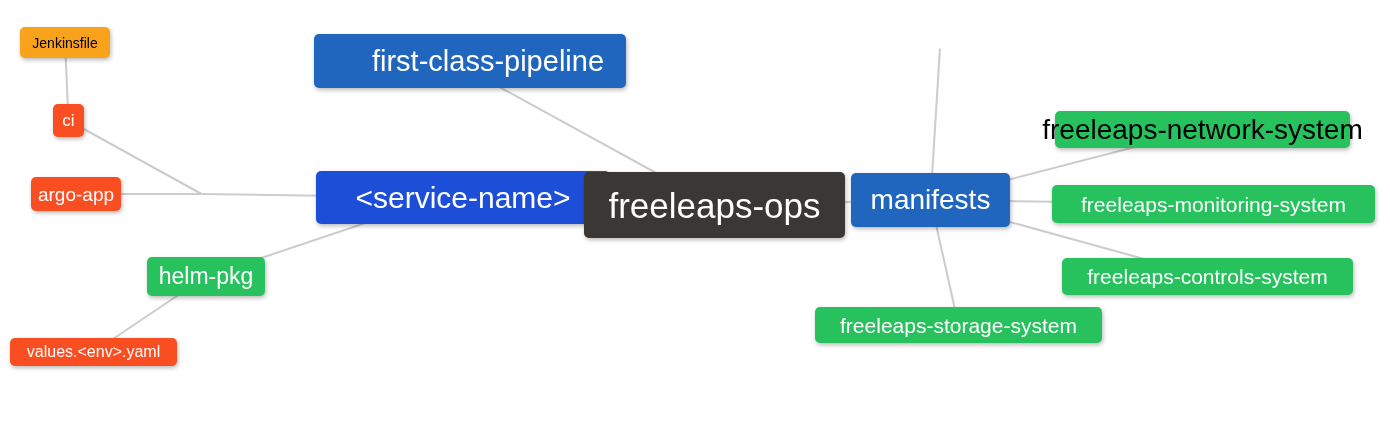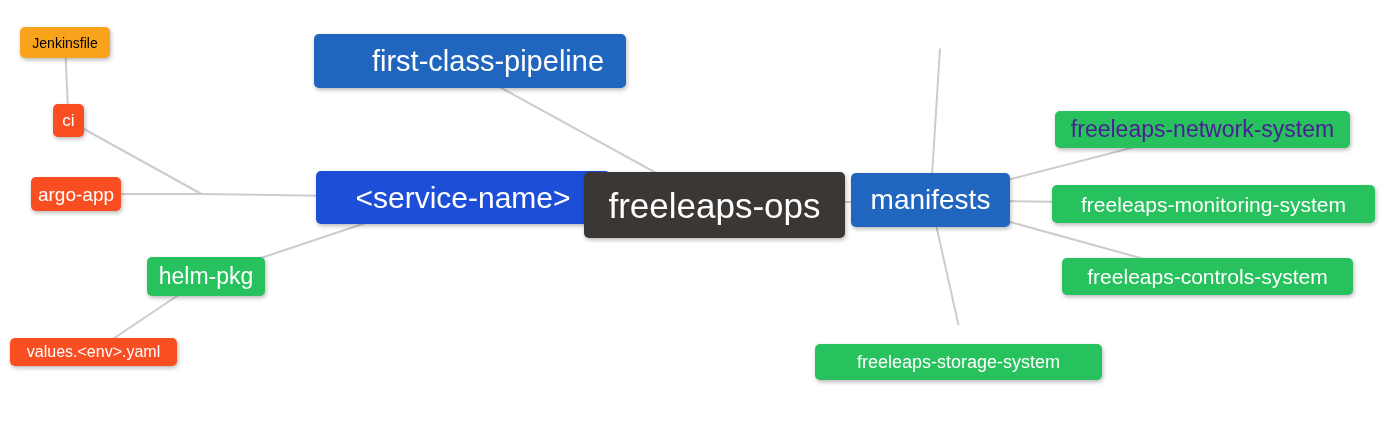--- a/index.html
+++ b/index.html
@@ -76,25 +76,25 @@
     </div>
     <div class="node" style="left: 316px; top: 171px; width: 294px; height: 53px; background: #1d4ed8; color: rgb(255, 255, 255); font-size: 30px;">
       <span>&lt;service-name&gt;</span>
     </div>
     <div class="node" style="left: 584px; top: 172px; width: 261px; height: 66px; background: rgb(59, 55, 52); color: rgb(255, 255, 255); font-size: 35px;">
       <span>freeleaps-ops</span>
     </div>
     <div class="node" style="left: 851px; top: 173px; width: 159px; height: 54px; background: rgb(33, 102, 190); color: rgb(255, 255, 255); font-size: 28px;">
       <span>manifests</span>
     </div>
-    <div class="node" style="left: 1055px; top: 111px; width: 295px; height: 37px; background: rgb(39, 193, 93); color: #4c1d95; font-size: 23px;">
+    <div class="node" style="left: 1055px; top: 111px; width: 295px; height: 37px; background: rgb(39, 193, 93); color: #000000; font-size: 28px;">
       <span>freeleaps-network-system</span>
     </div>
     <div class="node" style="left: 1052px; top: 185px; width: 323px; height: 38px; background: rgb(39, 193, 93); color: rgb(255, 255, 255); font-size: 21px;">
       <span>freeleaps-monitoring-system</span>
     </div>
     <div class="node" style="left: 1062px; top: 258px; width: 291px; height: 37px; background: rgb(39, 193, 93); color: rgb(255, 255, 255); font-size: 21px;">
       <span>freeleaps-controls-system</span>
     </div>
-    <div class="node" style="left: 815px; top: 307px; width: 287px; height: 36px; background: rgb(39, 193, 93); color: rgb(255, 255, 255); font-size: 18px; margin-top: 37px;">
+    <div class="node" style="left: 815px; top: 307px; width: 287px; height: 36px; background: rgb(39, 193, 93); color: rgb(255, 255, 255); font-size: 21px;">
       <span>freeleaps-storage-system</span>
     </div>
   </div>
 
 </body></html>

